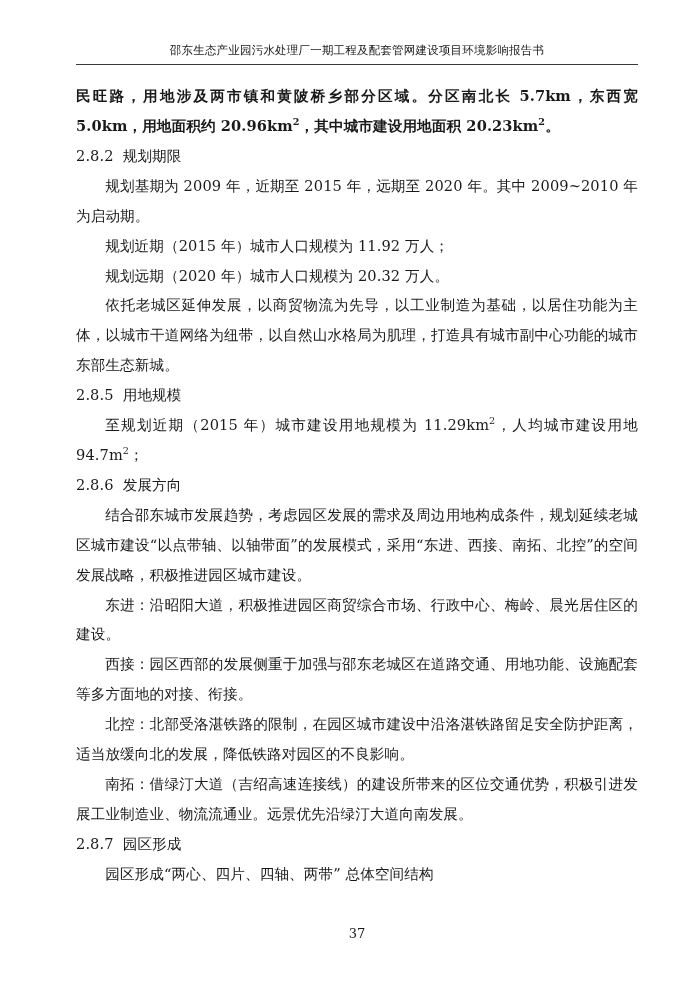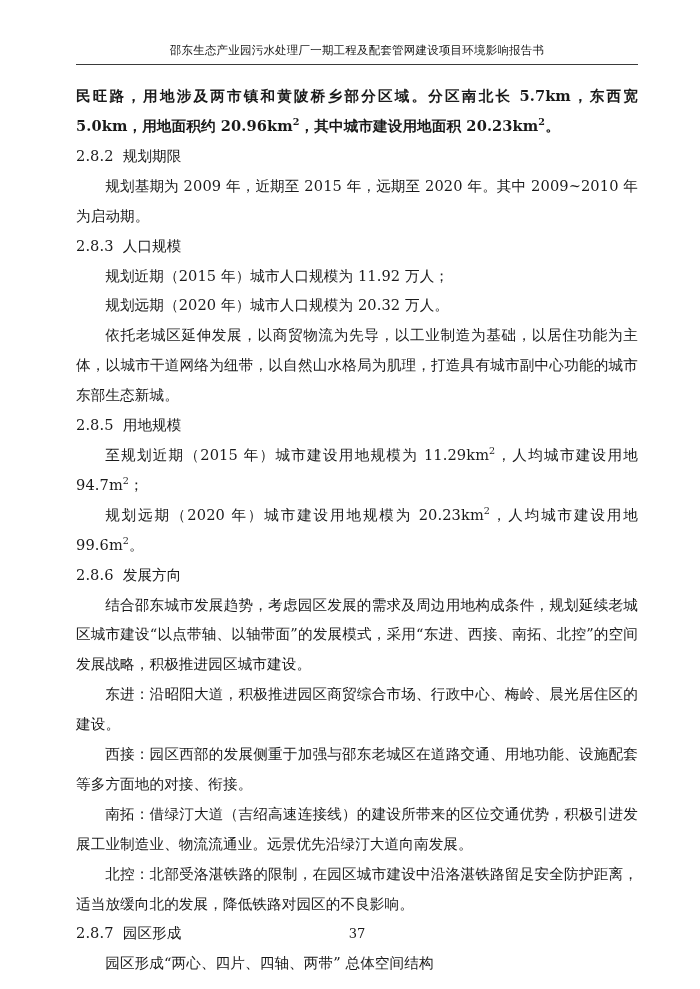--- a/index.html
+++ b/index.html
@@ -91,36 +91,34 @@
       <hr class="header-rule">
     </div>
 
     <div class="body-area">
 
       <p class="noindent"><span>民旺路，用地涉及两市镇和黄陂桥乡部分区域。分区南北长 5.7km，东西宽 5.0km，用地面积约 20.96km<sup>2</sup>，其中城市建设用地面积 20.23km<sup>2</sup>。</span></p>
 
       <p class="heading"><span class="num">2.8.2</span><span>规划期限</span></p>
       <p class="indent2">规划基期为 2009 年，近期至 2015 年，远期至 2020 年。其中 2009~2010 年为启动期。</p>
 
-      <p class="heading"><span class="num">2.8.3</span><span>人口规模</span></p>
       <p class="indent2">规划近期（2015 年）城市人口规模为 11.92 万人；</p>
       <p class="indent2">规划远期（2020 年）城市人口规模为 20.32 万人。</p>
 
       <p class="indent2">依托老城区延伸发展，以商贸物流为先导，以工业制造为基础，以居住功能为主体，以城市干道网络为纽带，以自然山水格局为肌理，打造具有城市副中心功能的城市东部生态新城。</p>
 
       <p class="heading"><span class="num">2.8.5</span><span>用地规模</span></p>
       <p class="indent2"><span>至规划近期（2015 年）城市建设用地规模为 11.29km<sup>2</sup>，人均城市建设用地 94.7m<sup>2</sup>；</span></p>
-      <p class="indent2"><span>规划远期（2020 年）城市建设用地规模为 20.23km<sup>2</sup>，人均城市建设用地 99.6m<sup>2</sup>。</span></p>
 
       <p class="heading"><span class="num">2.8.6</span><span>发展方向</span></p>
       <p class="indent2">结合邵东城市发展趋势，考虑园区发展的需求及周边用地构成条件，规划延续老城区城市建设“以点带轴、以轴带面”的发展模式，采用“东进、西接、南拓、北控”的空间发展战略，积极推进园区城市建设。</p>
       <p class="indent2">东进：沿昭阳大道，积极推进园区商贸综合市场、行政中心、梅岭、晨光居住区的建设。</p>
       <p class="indent2">西接：园区西部的发展侧重于加强与邵东老城区在道路交通、用地功能、设施配套等多方面地的对接、衔接。</p>
+      <p class="indent2">北控：北部受洛湛铁路的限制，在园区城市建设中沿洛湛铁路留足安全防护距离，适当放缓向北的发展，降低铁路对园区的不良影响。</p>
       <p class="indent2">南拓：借绿汀大道（吉绍高速连接线）的建设所带来的区位交通优势，积极引进发展工业制造业、物流流通业。远景优先沿绿汀大道向南发展。</p>
-      <p class="indent2">北控：北部受洛湛铁路的限制，在园区城市建设中沿洛湛铁路留足安全防护距离，适当放缓向北的发展，降低铁路对园区的不良影响。</p>
 
       <p class="heading"><span class="num">2.8.7</span><span>园区形成</span></p>
       <p class="indent2">园区形成“两心、四片、四轴、两带” 总体空间结构</p>
 
     </div>
 
     <div class="footer">
       <span>37</span>
     </div>
 

